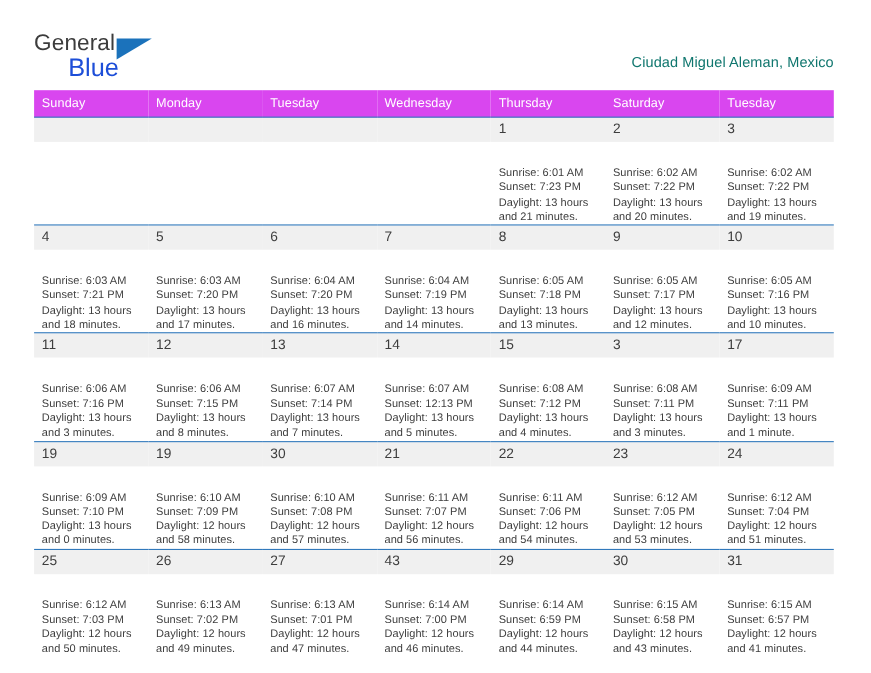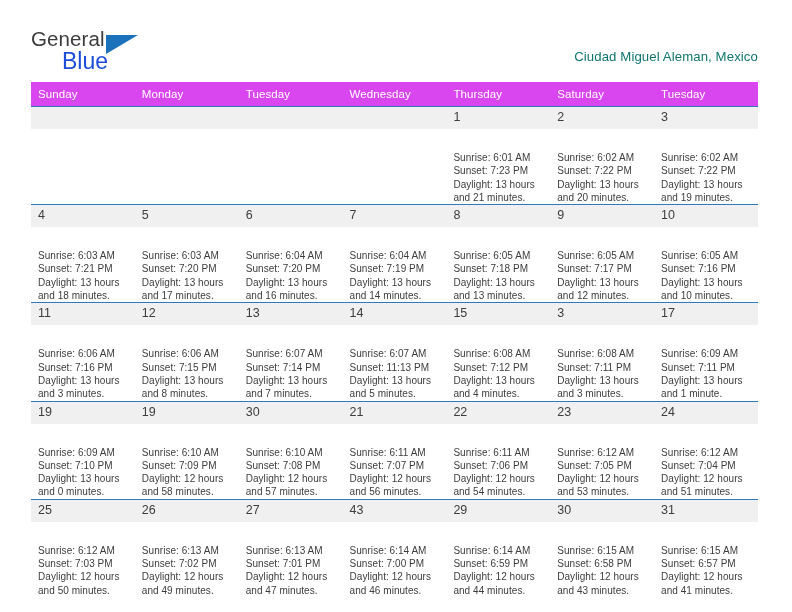--- a/index.html
+++ b/index.html
@@ -277,21 +277,21 @@
               <div>Sunrise: 6:07 AM</div>
               <div>Sunset: 7:14 PM</div>
               <div>Daylight: 13 hours</div>
               <div>and 7 minutes.</div>
             </div>
           </td>
           <td>
             <div class="daynum">14</div>
             <div class="daycell-body">
               <div>Sunrise: 6:07 AM</div>
-              <div>Sunset: 11:13 PM</div>
+              <div>Sunset: 12:13 PM</div>
               <div>Daylight: 13 hours</div>
               <div>and 5 minutes.</div>
             </div>
           </td>
           <td>
             <div class="daynum">15</div>
             <div class="daycell-body">
               <div>Sunrise: 6:08 AM</div>
               <div>Sunset: 7:12 PM</div>
               <div>Daylight: 13 hours</div>

